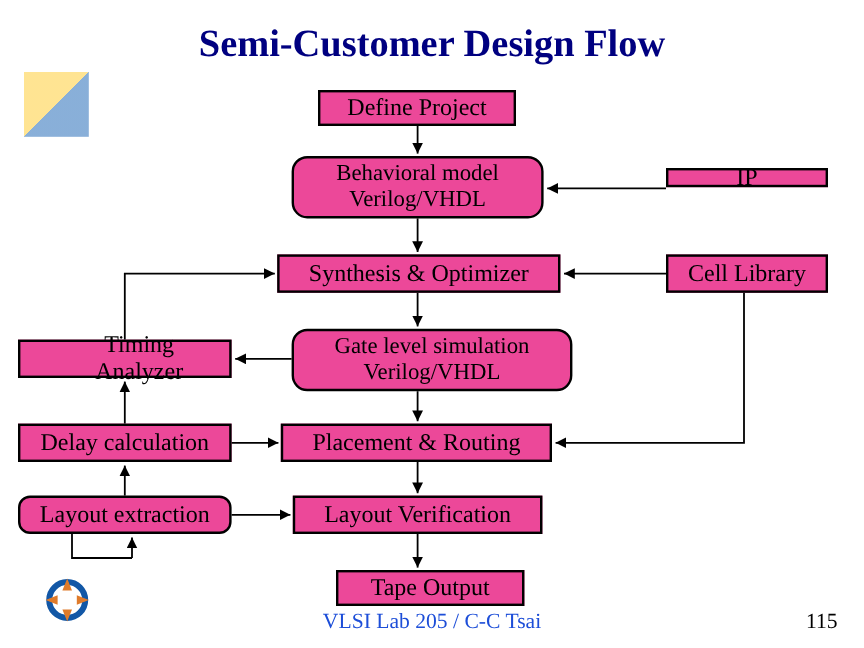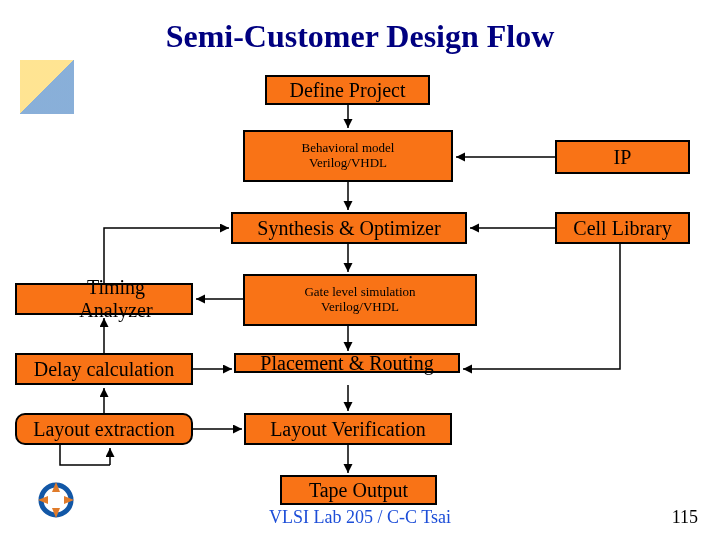--- a/index.html
+++ b/index.html
@@ -26,30 +26,30 @@
     left: 20px;
     top: 60px;
     width: 54px;
     height: 54px;
     background: linear-gradient(135deg, #ffd24a 50%, #3a7abf 50%);
     opacity: 0.6;
   }
   .box {
     position: absolute;
     border: 2px solid #000;
-    background: #f97316;
+    background: #ec4899;
     display: flex;
     flex-direction: column;
     align-items: center;
     justify-content: center;
     font-size: 20px;
     line-height: 1.15;
     padding: 4px 8px;
   }
-  .box.small { font-size: 13px; }
+  .box.small { font-size: 19px; border-radius: 13px; }
   .box span { display: block; text-align: center; }
   svg.conn {
     position: absolute;
     left: 0; top: 0;
     width: 720px; height: 540px;
     pointer-events: none;
   }
   .footer {
     position: absolute;
     bottom: 12px;
@@ -91,33 +91,33 @@
 
 <div class="box" style="left:231px; top:212px; width:236px; height:32px;">
   <span>Synthesis &amp; Optimizer</span>
 </div>
 
 <div class="box small" style="left:243px; top:274px; width:234px; height:52px;">
   <span>Gate level simulation</span>
   <span>Verilog/VHDL</span>
 </div>
 
-<div class="box" style="left:234px; top:353px; width:226px; height:20px;">
+<div class="box" style="left:234px; top:353px; width:226px; height:32px;">
   <span>Placement &amp; Routing</span>
 </div>
 
 <div class="box" style="left:244px; top:413px; width:208px; height:32px;">
   <span>Layout Verification</span>
 </div>
 
 <div class="box" style="left:280px; top:475px; width:157px; height:30px;">
   <span>Tape Output</span>
 </div>
 
-<div class="box" style="left:555px; top:140px; width:135px; height:34px;">
+<div class="box" style="left:555px; top:140px; width:135px; height:16px;">
   <span>IP</span>
 </div>
 
 <div class="box" style="left:555px; top:212px; width:135px; height:32px;">
   <span>Cell Library</span>
 </div>
 
 <div class="box" style="left:15px; top:283px; width:178px; height:32px;padding-left:32px;">
   <span>Timing Analyzer</span>
 </div>

